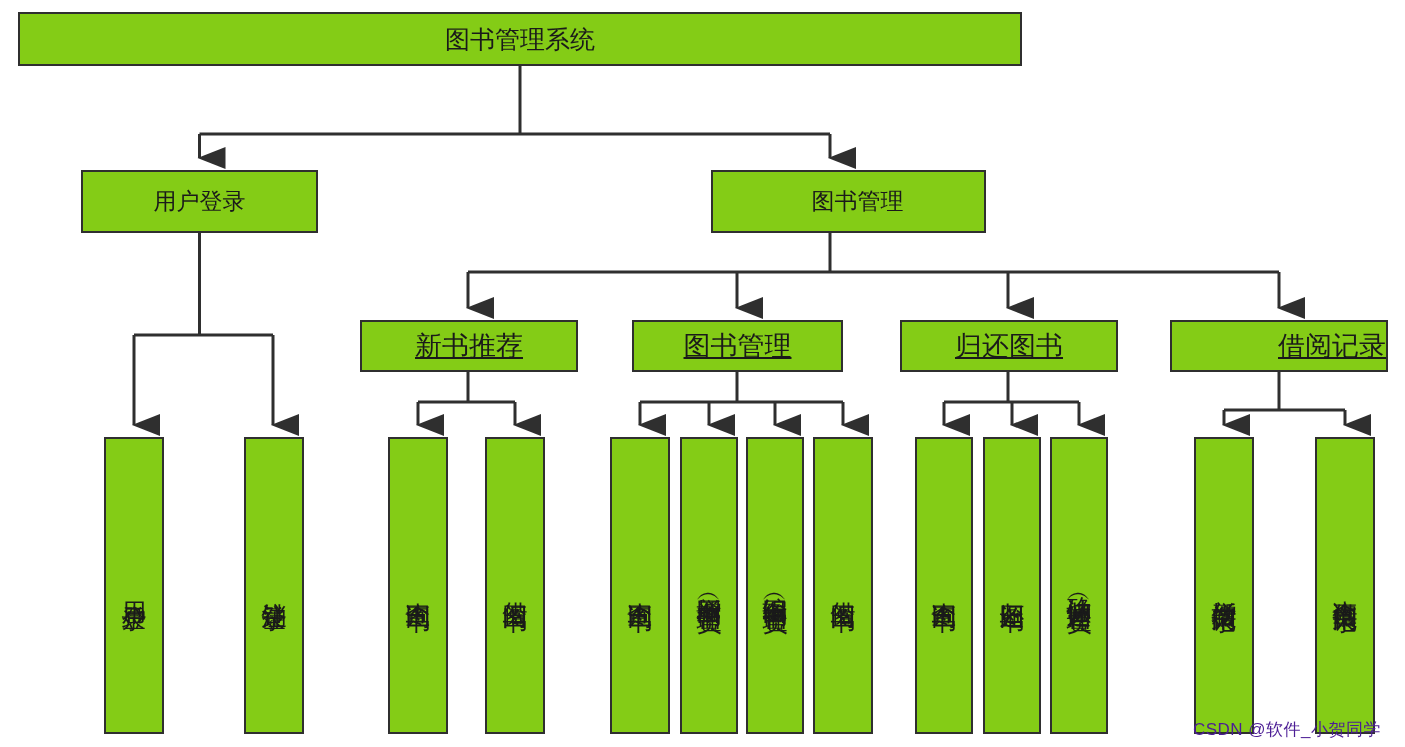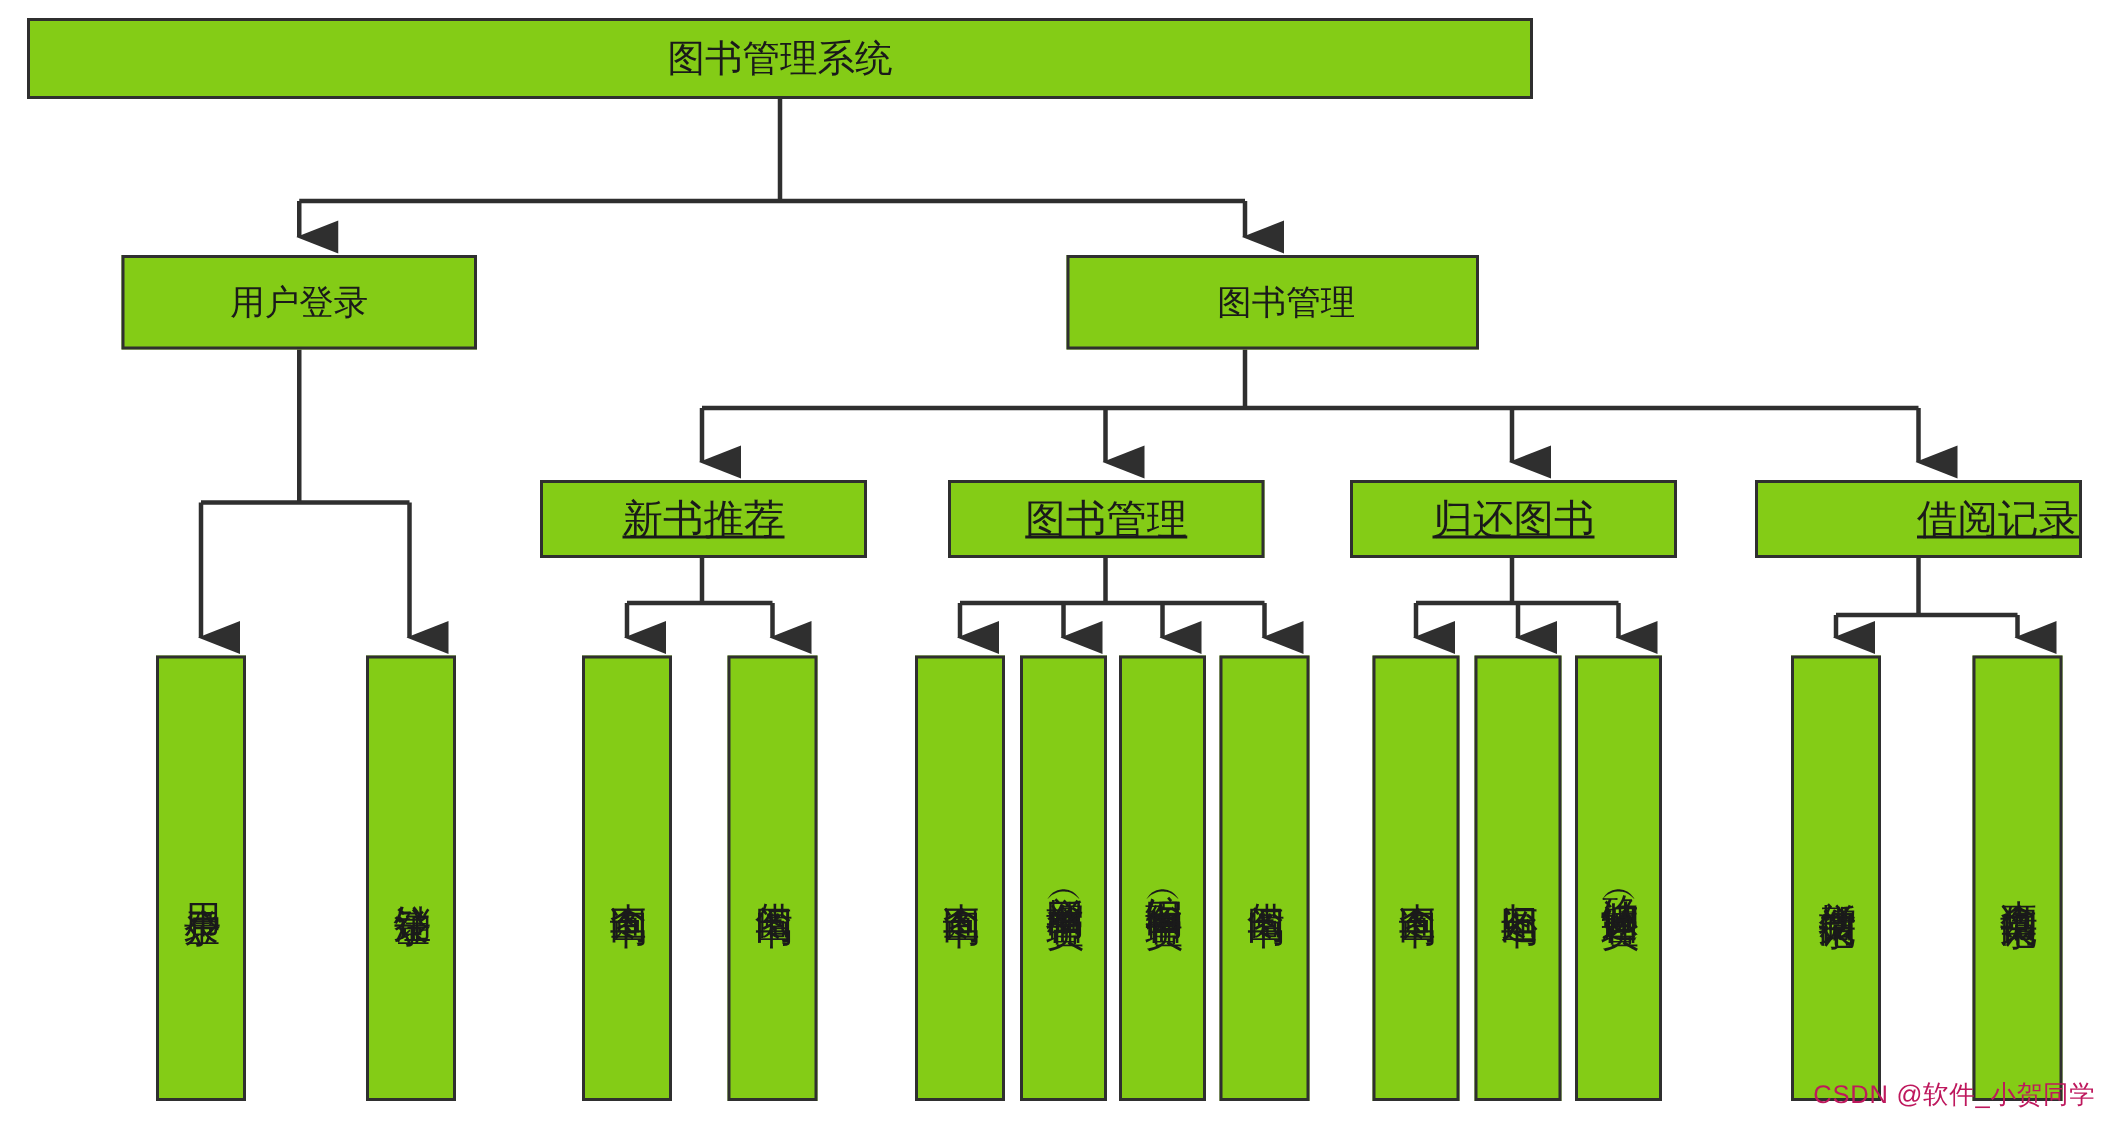--- a/index.html
+++ b/index.html
@@ -46,24 +46,24 @@
   .lvl-3 .node-label { font-size: 27px; text-decoration: underline; }
   .leaf .node-label {
     writing-mode: vertical-rl;
     text-orientation: upright;
     font-size: 25px;
     letter-spacing: 2px;
     line-height: 1.0;
   }
   #watermark {
     position: absolute;
-    right: 8px;
+    right: 24px;
     bottom: 6px;
     font-size: 17px;
-    color: #be185d;
+    color: #4c1d95;
     z-index: 5;
     white-space: nowrap;
     letter-spacing: 0.5px;
     margin-left: 44px;
   }
 </style>
 </head>
 <body>
 
 <div id="canvas">

